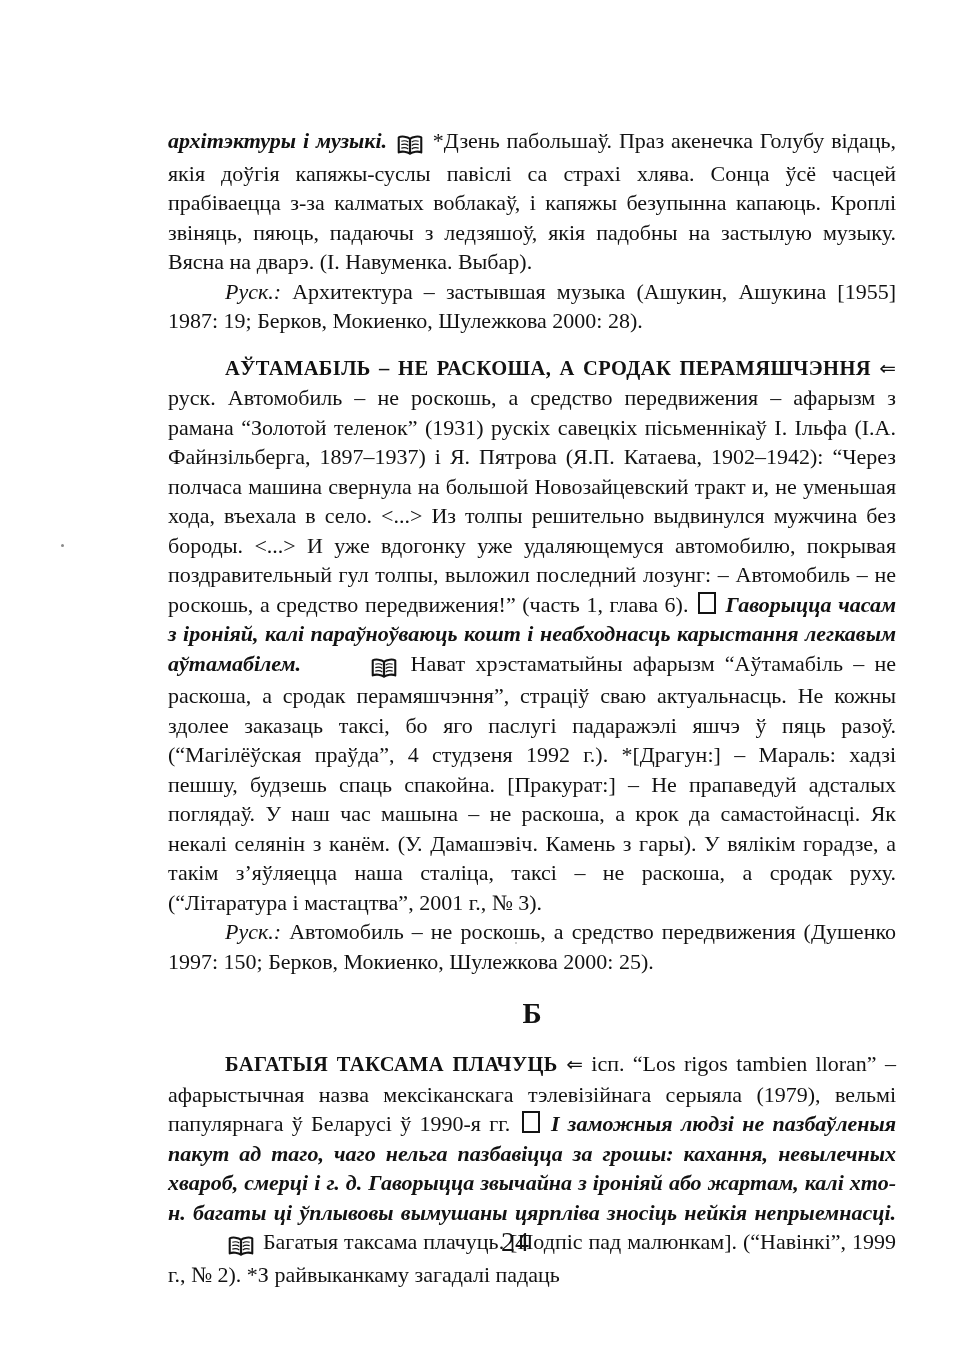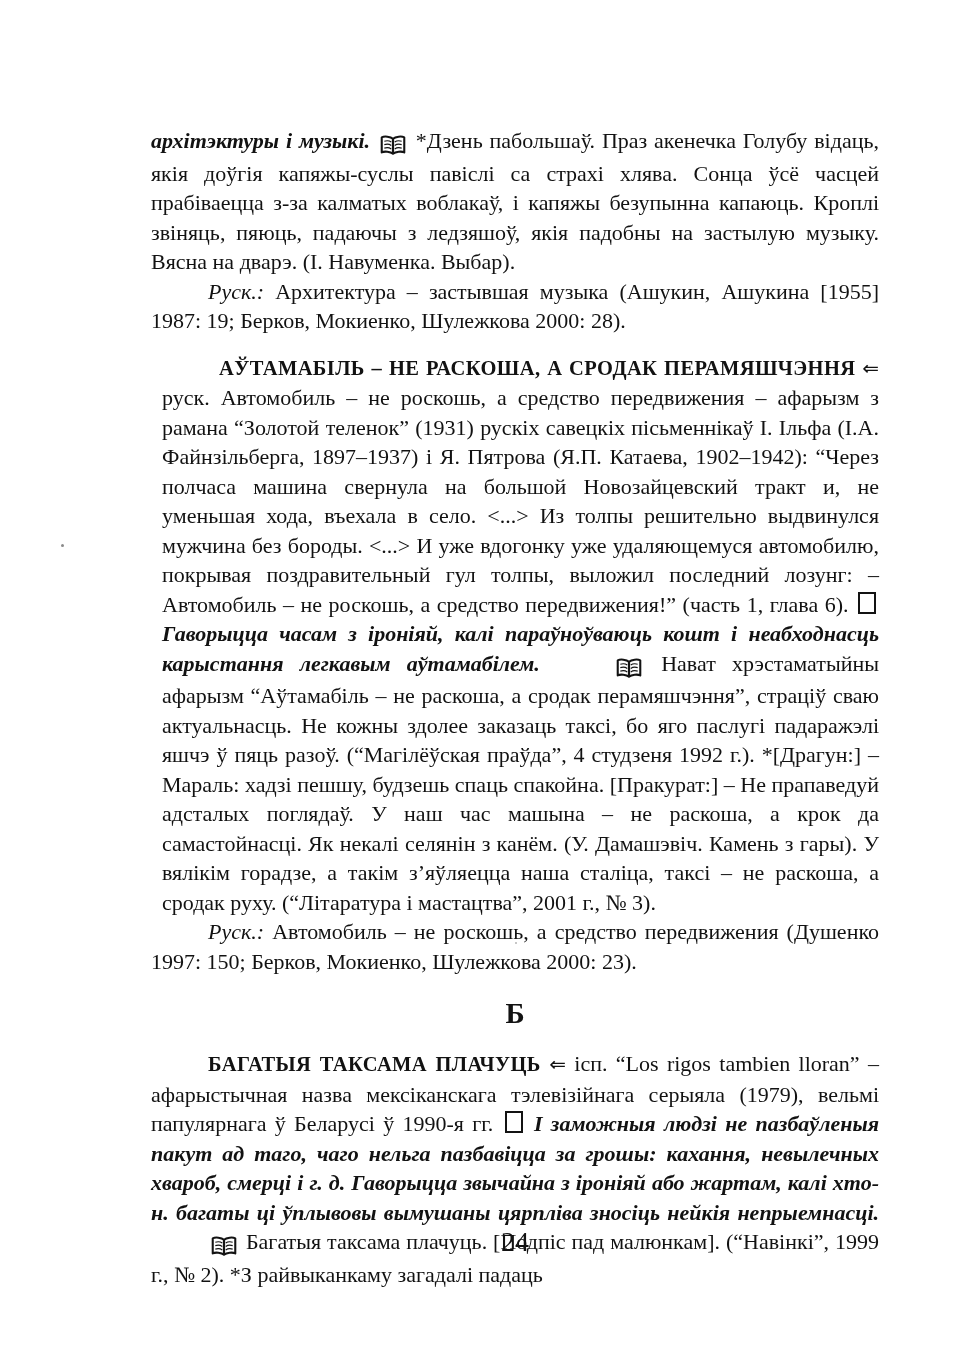--- a/index.html
+++ b/index.html
@@ -7,30 +7,30 @@
     width: 960px;
     height: 1362px;
     background: #ffffff;
     position: relative;
     font-family: "Liberation Serif", "DejaVu Serif", serif;
     color: #121212;
     overflow: hidden;
   }
   .text-block {
     position: absolute;
-    left: 151px;
+    left: 168px;
     top: 126px;
     width: 728px;
     font-size: 22px;
     line-height: 29.5px;
     text-align: justify;
   }
   p.para { margin: 0; padding: 0; }
   p.para.indent { text-indent: 57px; }
-  p.para.gap { margin-top: 17px; margin-left: 11px; }
+  p.para.gap { margin-top: 17px; }
 
   .seg-regular { font-weight: 400; font-style: normal; }
   .seg-italic { font-style: italic; }
   .seg-bold-italic { font-weight: 700; font-style: italic; }
   .seg-headword { font-weight: 700; font-size: 20.5px; letter-spacing: 0.4px; }
   .seg-arrow { font-family: "DejaVu Sans", sans-serif; font-size: 20px; }
 
   .icon { display: inline-block; }
   .icon.white-square {
     width: 14px; height: 18px;
@@ -75,21 +75,21 @@
             <path d="M15 4.2 C12 1.6 5 1 2 2.6 L2 20 C5 18.4 12 19 15 21.6 C18 19 25 18.4 28 20 L28 2.6 C25 1 18 1.6 15 4.2 Z" fill="#ffffff" stroke="#131313" stroke-width="2.4" stroke-linejoin="round"></path>
             <path d="M15 4.2 L15 21.6" stroke="#131313" stroke-width="2.6" fill="none"></path>
             <path d="M5 7 C8 6.1 11 6.5 13 8 M5 11 C8 10.1 11 10.5 13 12 M5 15 C8 14.1 11 14.5 13 16 M17 8 C19 6.5 22 6.1 25 7 M17 12 C19 10.5 22 10.1 25 11 M17 16 C19 14.5 22 14.1 25 15" stroke="#131313" stroke-width="1.3" fill="none"></path>
           </svg></span><span class="seg-regular"> *Дзень пабольшаў. Праз акенечка Голубу відаць, якія доўгія капяжы-суслы павіслі са страхі хлява. Сонца ўсё часцей прабіваецца з-за калматых воблакаў, і капяжы безупынна капаюць. Кроплі звіняць, пяюць, падаючы з ледзяшоў, якія падобны на застылую музыку. Вясна на дварэ. (І. Навуменка. Выбар).</span></p>
       <p class="para indent"><span class="seg-italic">Руск.: </span><span class="seg-regular">Архитектура – застывшая музыка (Ашукин, Ашукина [1955] 1987: 19; Берков, Мокиенко, Шулежкова 2000: 28).</span></p>
       <p class="para indent gap"><span class="seg-headword">АЎТАМАБІЛЬ – НЕ РАСКОША, А СРОДАК ПЕРАМЯШЧЭННЯ </span><span class="seg-arrow">⇐</span><span class="seg-regular"> руск. Автомобиль – не роскошь, а средство передвижения – афарызм з рамана “Золотой теленок” (1931) рускіх савецкіх пісьменнікаў І. Ільфа (І.А. Файнзільберга, 1897–1937) і Я. Пятрова (Я.П. Катаева, 1902–1942): “Через полчаса машина свернула на большой Новозайцевский тракт и, не уменьшая хода, въехала в село. &lt;...&gt; Из толпы решительно выдвинулся мужчина без бороды. &lt;...&gt; И уже вдогонку уже удаляющемуся автомобилю, покрывая поздравительный гул толпы, выложил последний лозунг: – Автомобиль – не роскошь, а средство передвижения!” (часть 1, глава 6). </span><span class="icon white-square"></span><span class="seg-bold-italic"> Гаворыцца часам з іроніяй, калі параўноўваюць кошт і неабходнасць карыстання легкавым аўтамабілем. </span><span class="icon open-book"><svg width="26" height="21" viewBox="0 0 30 24" xmlns="http://www.w3.org/2000/svg">
             <path d="M15 4.2 C12 1.6 5 1 2 2.6 L2 20 C5 18.4 12 19 15 21.6 C18 19 25 18.4 28 20 L28 2.6 C25 1 18 1.6 15 4.2 Z" fill="#ffffff" stroke="#131313" stroke-width="2.4" stroke-linejoin="round"></path>
             <path d="M15 4.2 L15 21.6" stroke="#131313" stroke-width="2.6" fill="none"></path>
             <path d="M5 7 C8 6.1 11 6.5 13 8 M5 11 C8 10.1 11 10.5 13 12 M5 15 C8 14.1 11 14.5 13 16 M17 8 C19 6.5 22 6.1 25 7 M17 12 C19 10.5 22 10.1 25 11 M17 16 C19 14.5 22 14.1 25 15" stroke="#131313" stroke-width="1.3" fill="none"></path>
           </svg></span><span class="seg-regular"> Нават хрэстаматыйны афарызм “Аўтамабіль – не раскоша, а сродак перамяшчэння”, страціў сваю актуальнасць. Не кожны здолее заказаць таксі, бо яго паслугі падаражэлі яшчэ ў пяць разоў. (“Магілёўская праўда”, 4 студзеня 1992 г.). *[Драгун:] – Мараль: хадзі пешшу, будзешь спаць спакойна. [Пракурат:] – Не прапаведуй адсталых поглядаў. У наш час машына – не раскоша, а крок да самастойнасці. Як некалі селянін з канём. (У. Дамашэвіч. Камень з гары). У вялікім горадзе, а такім з’яўляецца наша сталіца, таксі – не раскоша, а сродак руху. (“Літаратура і мастацтва”, 2001 г., № 3).</span></p>
-      <p class="para indent"><span class="seg-italic">Руск.: </span><span class="seg-regular">Автомобиль – не роскошь, а средство передвижения (Душенко 1997: 150; Берков, Мокиенко, Шулежкова 2000: 23).</span></p>
+      <p class="para indent"><span class="seg-italic">Руск.: </span><span class="seg-regular">Автомобиль – не роскошь, а средство передвижения (Душенко 1997: 150; Берков, Мокиенко, Шулежкова 2000: 25).</span></p>
       <div class="section-letter">Б</div>
       <p class="para indent"><span class="seg-headword">БАГАТЫЯ ТАКСАМА ПЛАЧУЦЬ </span><span class="seg-arrow">⇐</span><span class="seg-regular"> ісп. “Los rigos tambien lloran” – афарыстычная назва мексіканскага тэлевізійнага серыяла (1979), вельмі папулярнага ў Беларусі ў 1990-я гг. </span><span class="icon white-square"></span><span class="seg-bold-italic"> І заможныя людзі не пазбаўленыя пакут ад таго, чаго нельга пазбавіцца за грошы: кахання, невылечных хвароб, смерці і г. д. Гаворыцца звычайна з іроніяй або жартам, калі хто-н. багаты ці ўплывовы вымушаны цярпліва зносіць нейкія непрыемнасці. </span><span class="icon open-book"><svg width="26" height="21" viewBox="0 0 30 24" xmlns="http://www.w3.org/2000/svg">
             <path d="M15 4.2 C12 1.6 5 1 2 2.6 L2 20 C5 18.4 12 19 15 21.6 C18 19 25 18.4 28 20 L28 2.6 C25 1 18 1.6 15 4.2 Z" fill="#ffffff" stroke="#131313" stroke-width="2.4" stroke-linejoin="round"></path>
             <path d="M15 4.2 L15 21.6" stroke="#131313" stroke-width="2.6" fill="none"></path>
             <path d="M5 7 C8 6.1 11 6.5 13 8 M5 11 C8 10.1 11 10.5 13 12 M5 15 C8 14.1 11 14.5 13 16 M17 8 C19 6.5 22 6.1 25 7 M17 12 C19 10.5 22 10.1 25 11 M17 16 C19 14.5 22 14.1 25 15" stroke="#131313" stroke-width="1.3" fill="none"></path>
           </svg></span><span class="seg-regular"> Багатыя таксама плачуць. [Подпіс пад малюнкам]. (“Навінкі”, 1999 г., № 2). *З райвыканкаму загадалі падаць</span></p>
     </div>
   <div class="page-number">24</div>
   <div class="speck s1"></div>
   <div class="speck s2"></div>

